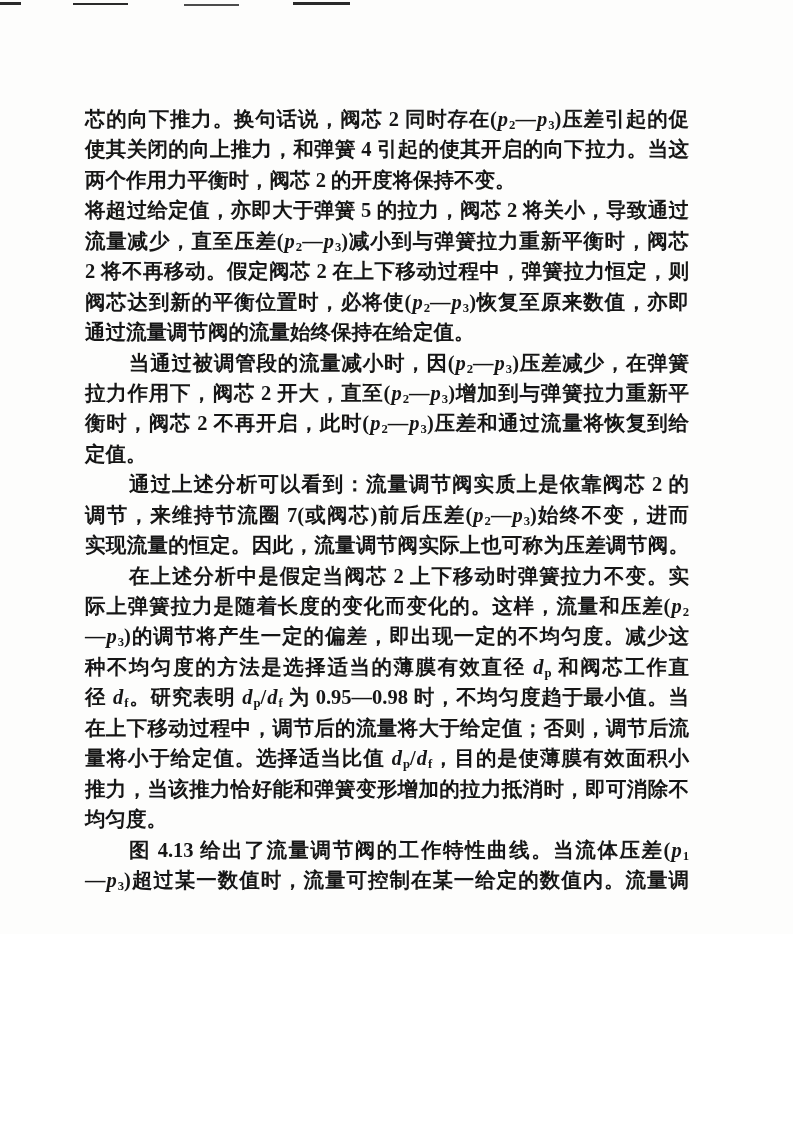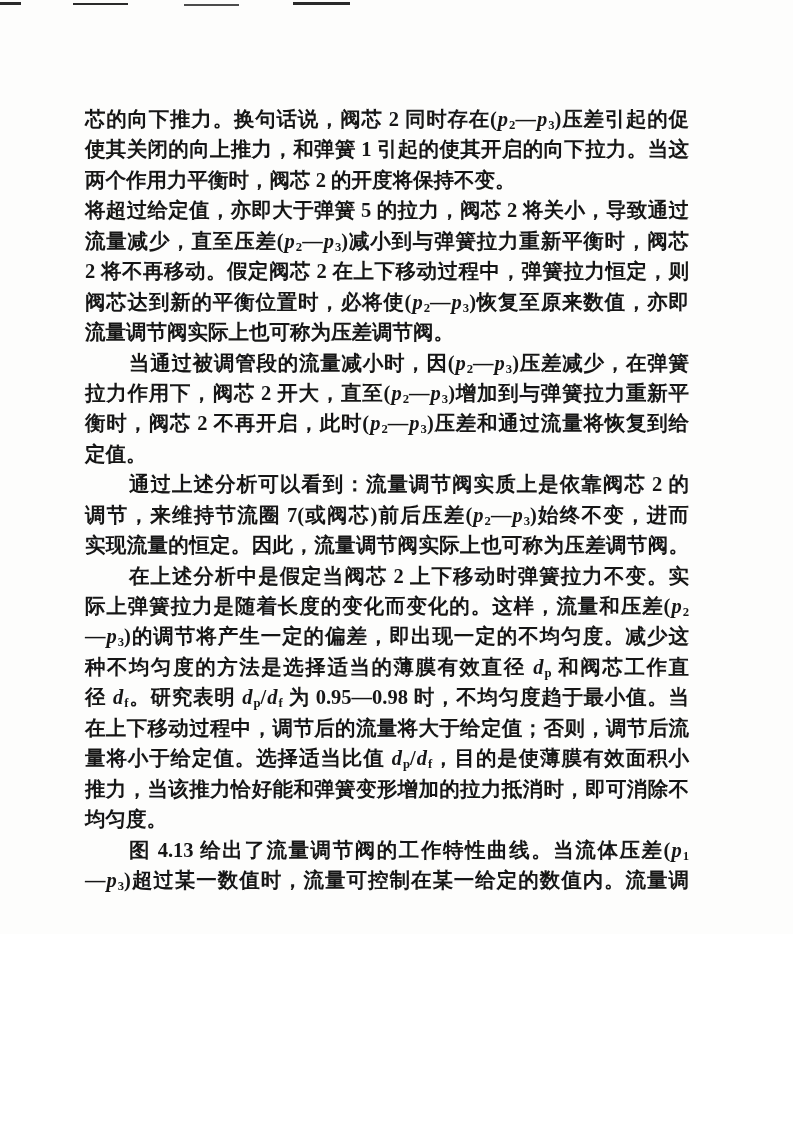--- a/index.html
+++ b/index.html
@@ -76,27 +76,27 @@
 
   <div>
     <div class="scan-mark m1"></div>
     <div class="scan-mark m2"></div>
     <div class="scan-mark m3"></div>
     <div class="scan-mark m4"></div>
   </div>
 
   <div class="textblock">
       <div class="line">芯的向下推力。换句话说，阀芯 2 同时存在(<i>p</i><sub>2</sub>—<i>p</i><sub>3</sub>)压差引起的促</div>
-      <div class="line">使其关闭的向上推力，和弹簧 1 引起的使其开启的向下拉力。当这</div>
+      <div class="line">使其关闭的向上推力，和弹簧 4 引起的使其开启的向下拉力。当这</div>
       <div class="line end">两个作用力平衡时，阀芯 2 的开度将保持不变。</div>
       <div class="line">将超过给定值，亦即大于弹簧 5 的拉力，阀芯 2 将关小，导致通过</div>
       <div class="line">流量减少，直至压差(<i>p</i><sub>2</sub>—<i>p</i><sub>3</sub>)减小到与弹簧拉力重新平衡时，阀芯</div>
       <div class="line">2 将不再移动。假定阀芯 2 在上下移动过程中，弹簧拉力恒定，则</div>
       <div class="line">阀芯达到新的平衡位置时，必将使(<i>p</i><sub>2</sub>—<i>p</i><sub>3</sub>)恢复至原来数值，亦即</div>
-      <div class="line end">流量调节阀实际上也可称为压差调节阀。</div>
+      <div class="line end">通过流量调节阀的流量始终保持在给定值。</div>
       <div class="line indent">当通过被调管段的流量减小时，因(<i>p</i><sub>2</sub>—<i>p</i><sub>3</sub>)压差减少，在弹簧</div>
       <div class="line">拉力作用下，阀芯 2 开大，直至(<i>p</i><sub>2</sub>—<i>p</i><sub>3</sub>)增加到与弹簧拉力重新平</div>
       <div class="line">衡时，阀芯 2 不再开启，此时(<i>p</i><sub>2</sub>—<i>p</i><sub>3</sub>)压差和通过流量将恢复到给</div>
       <div class="line end">定值。</div>
       <div class="line indent">通过上述分析可以看到：流量调节阀实质上是依靠阀芯 2 的</div>
       <div class="line">调节，来维持节流圈 7(或阀芯)前后压差(<i>p</i><sub>2</sub>—<i>p</i><sub>3</sub>)始终不变，进而</div>
       <div class="line">实现流量的恒定。因此，流量调节阀实际上也可称为压差调节阀。</div>
       <div class="line indent">在上述分析中是假定当阀芯 2 上下移动时弹簧拉力不变。实</div>
       <div class="line">际上弹簧拉力是随着长度的变化而变化的。这样，流量和压差(<i>p</i><sub>2</sub></div>
       <div class="line">—<i>p</i><sub>3</sub>)的调节将产生一定的偏差，即出现一定的不均匀度。减少这</div>

